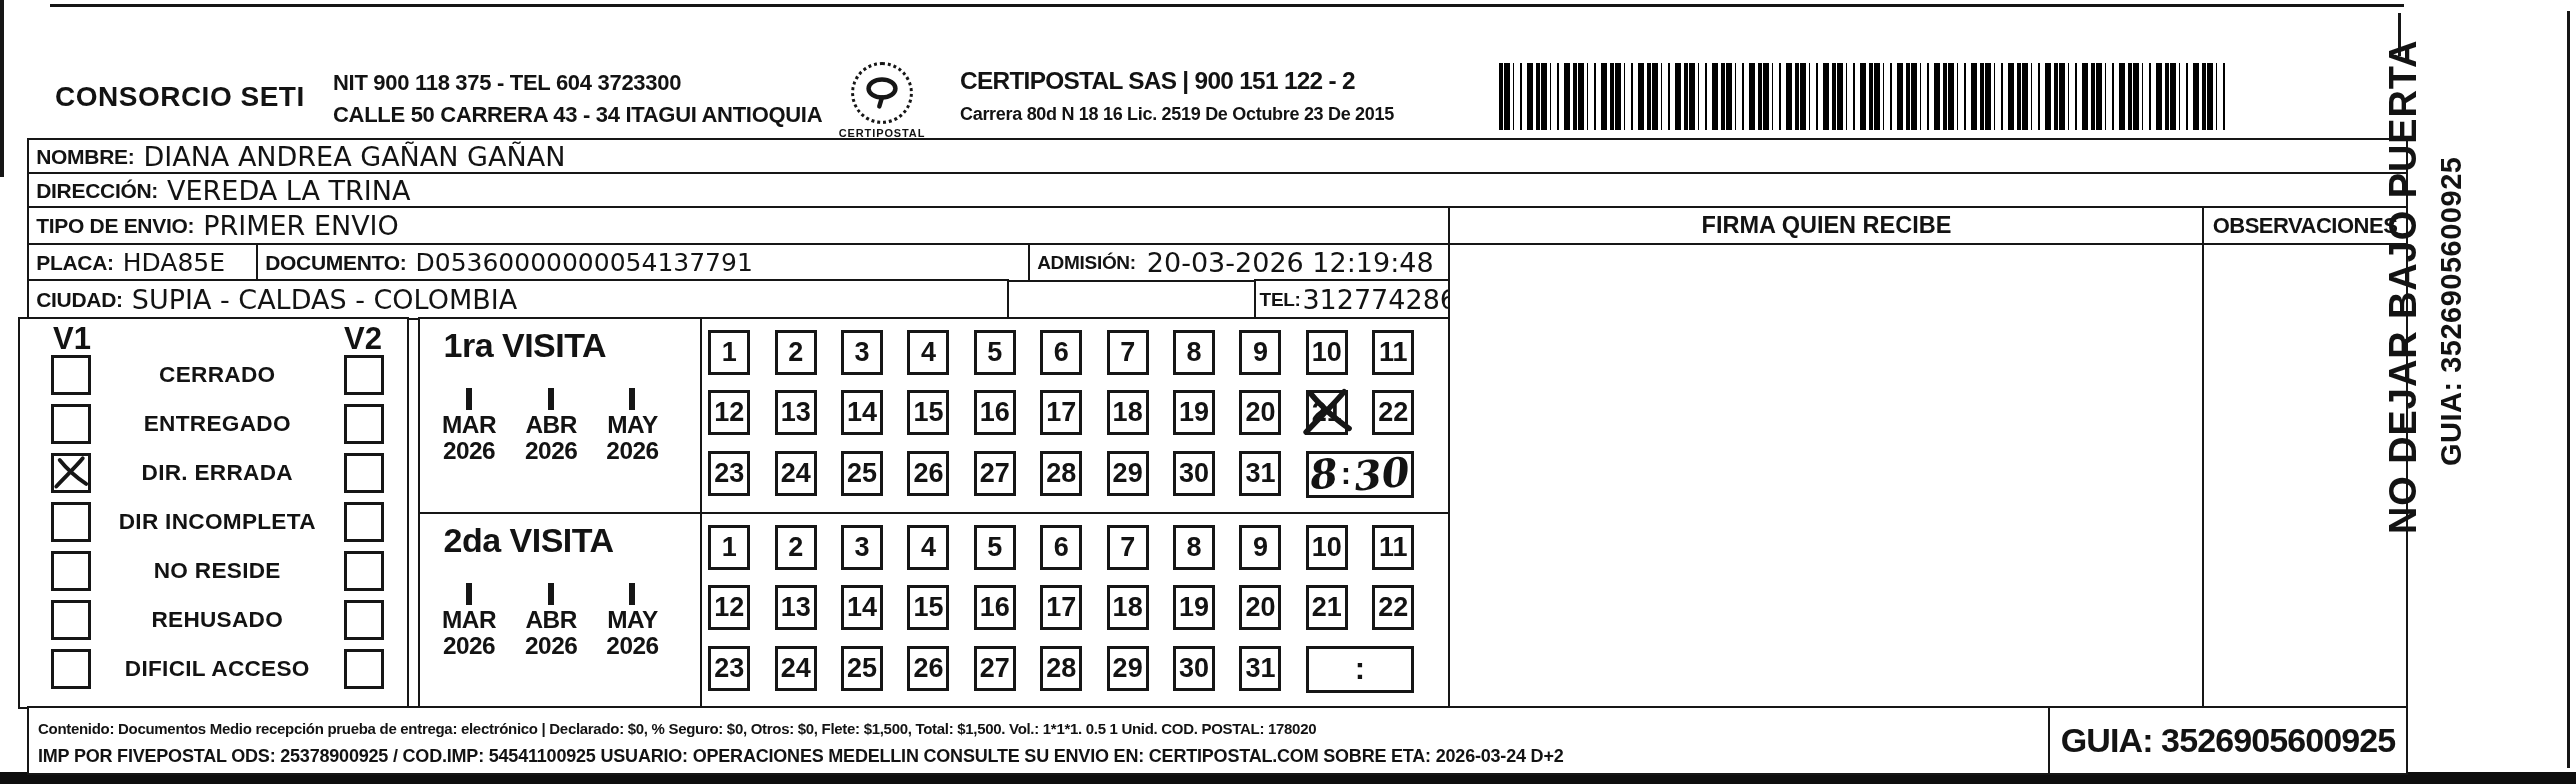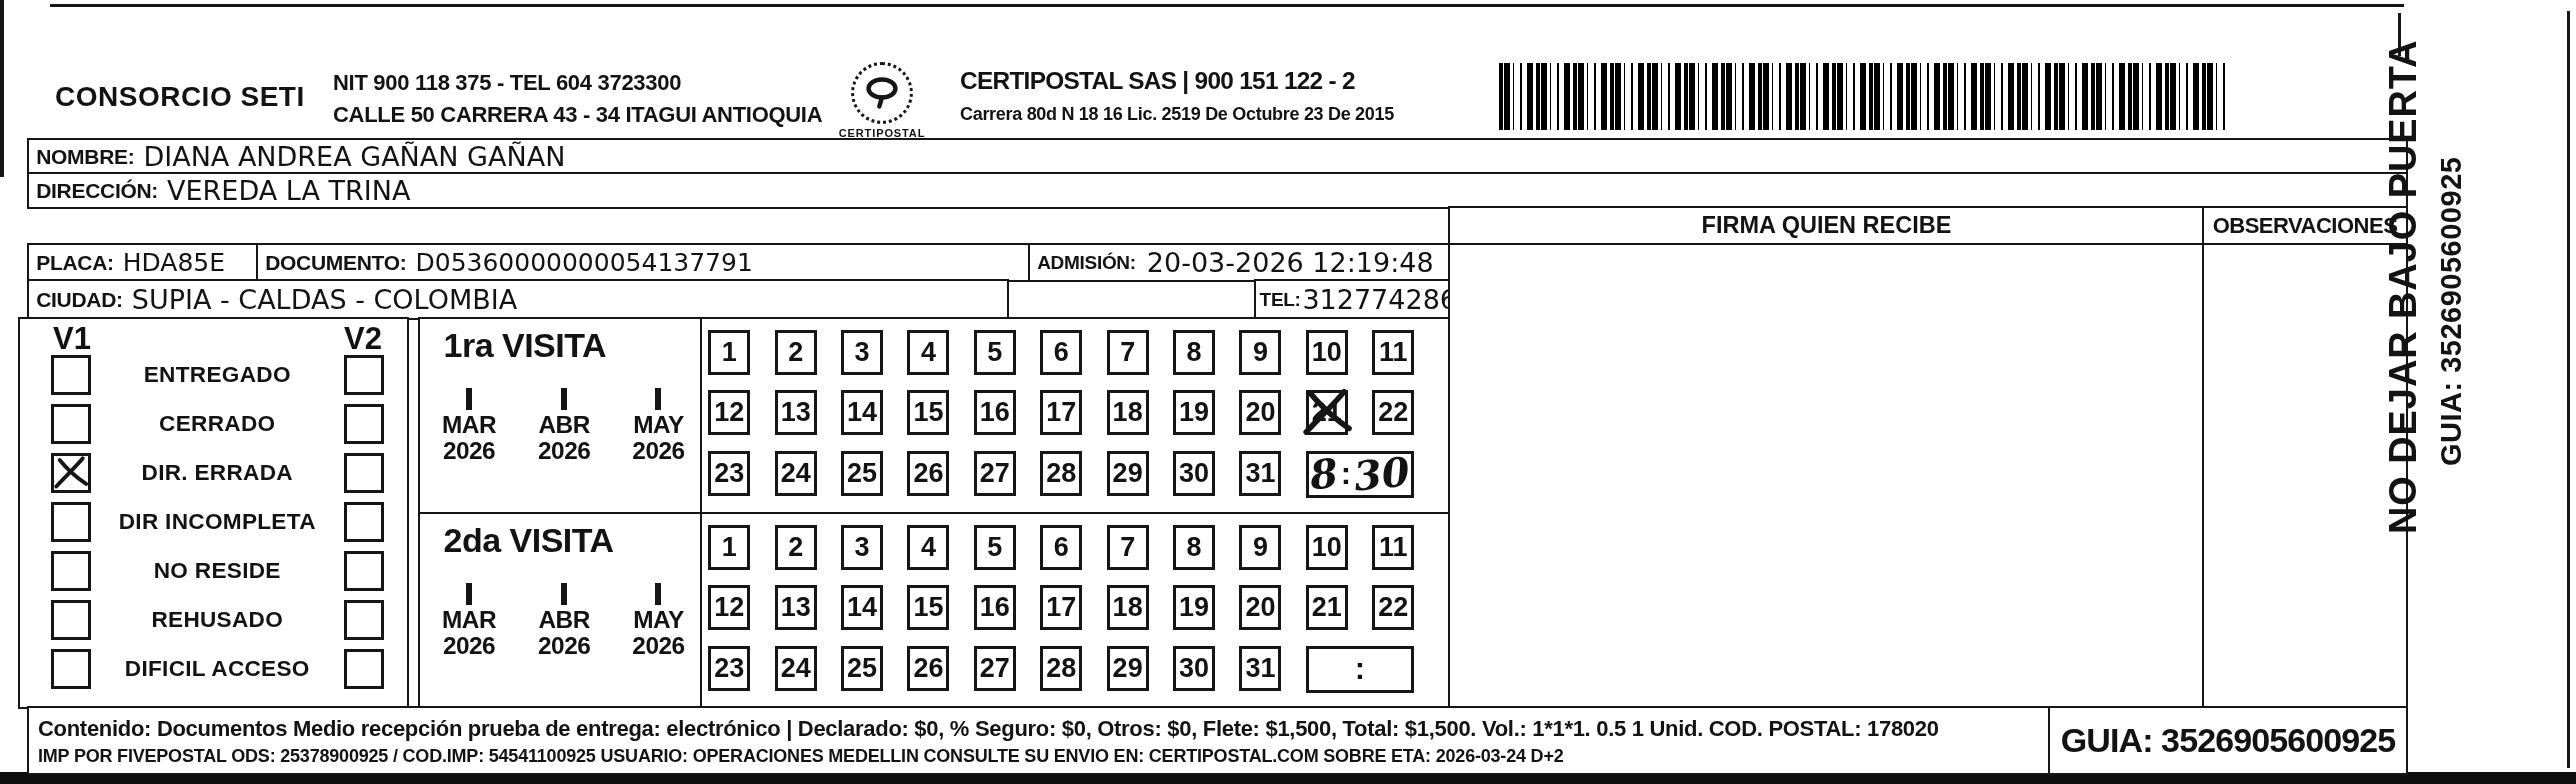--- a/index.html
+++ b/index.html
@@ -57,39 +57,39 @@
   
   .v1-head{position:absolute;left:33px;top:1.8px;font-weight:700;font-size:31px;}
   .v2-head{position:absolute;right:25px;top:1.8px;font-weight:700;font-size:31px;}
   .status-rows{position:absolute;left:0;right:0;top:36px;display:flex;flex-direction:column;gap:9px;}
   .status-row{display:flex;align-items:center;height:40px;padding:0 23.5px 0 31px;}
   .status-label{flex:1;text-align:center;font-weight:700;font-size:22.6px;letter-spacing:0.3px;}
   .cb{width:40px;height:40px;border:3.6px solid #161616;box-sizing:border-box;background:#fff;
       position:relative;flex:none;}
   
   .visit-title{position:absolute;left:23.5px;top:7.2px;font-weight:700;font-size:34px;letter-spacing:-0.5px;}
-  .visit-months{position:absolute;left:22px;top:72px;display:flex;gap:42px;text-align:center;}
+  .visit-months{position:absolute;left:22px;top:72px;display:flex;gap:29px;text-align:center;}
   .month .cb{width:43px;height:43px;margin:0 auto;}
   .month-label{font-weight:700;font-size:24.4px;line-height:26px;margin-top:5.4px;letter-spacing:-0.5px;}
   
   .day-grid{position:absolute;left:6.3px;top:11px;display:grid;grid-template-columns:repeat(11,42px);
             column-gap:24.4px;row-gap:15.4px;}
   .day{width:42px;height:45px;border:3.6px solid #161616;box-sizing:border-box;background:#fff;
        display:flex;align-items:center;justify-content:center;font-weight:700;font-size:27px;position:relative;}
   .time-box{grid-column:10 / span 2;width:108px;height:47px;border:3.6px solid #161616;box-sizing:border-box;
             display:flex;align-items:center;justify-content:space-around;font-weight:700;font-size:31px;
             overflow:visible;position:relative;}
   
   .xmark{position:absolute;inset:-1.8px;width:calc(100% + 3.6px);height:calc(100% + 3.6px);}
   .xmark path{stroke:#161616;stroke-width:4.5;fill:none;stroke-linecap:round;}
   .xmark.big{inset:-9px;width:calc(100% + 18px);height:calc(100% + 18px);}
   .hw{font-family:"DejaVu Serif",serif;font-style:italic;font-weight:700;font-size:40px;
       transform:rotate(-6deg);line-height:1;}
   
-  .foot1{font-weight:700;font-size:22px;letter-spacing:-0.3px;line-height:31px;white-space:nowrap;}
+  .foot1{font-weight:700;font-size:15px;letter-spacing:-0.3px;line-height:31px;white-space:nowrap;}
   .foot2{font-weight:700;font-size:18px;letter-spacing:-0.2px;line-height:25px;white-space:nowrap;}
   .guia-text{font-weight:700;font-size:34px;letter-spacing:-0.9px;white-space:nowrap;}
   
   .side-warning{left:2425px;top:491px;transform:rotate(-90deg);transform-origin:left bottom;
     font-weight:700;font-size:38px;letter-spacing:0.9px;white-space:nowrap;line-height:43px;}
   .side-guia{left:2468px;top:432px;transform:rotate(-90deg);transform-origin:left bottom;
     font-weight:700;font-size:29px;letter-spacing:0.5px;white-space:nowrap;line-height:34px;}
 </style>
 </head>
 <body>
@@ -124,20 +124,24 @@
   <div class="abs barcode"></div>
 
   <div class="cell r-nombre">
     <span class="flabel">NOMBRE:</span>
     <span class="fvalue">DIANA ANDREA GAÑAN GAÑAN</span>
   </div>
   <div class="cell r-direccion">
     <span class="flabel">DIRECCIÓN:</span>
     <span class="fvalue">VEREDA LA TRINA</span>
   </div>
+  <div class="cell r-tipo">
+    <span class="flabel">TIPO DE ENVIO:</span>
+    <span class="fvalue">PRIMER ENVIO</span>
+  </div>
   <div class="cell h-firma">FIRMA QUIEN RECIBE</div>
   <div class="cell h-obs">OBSERVACIONES</div>
 
   <div class="cell c-placa">
     <span class="flabel">PLACA:</span>
     <span class="fvalue md">HDA85E</span>
   </div>
   <div class="cell c-doc">
     <span class="flabel">DOCUMENTO:</span>
     <span class="fvalue md">D05360000000054137791</span>
@@ -154,26 +158,26 @@
     <span class="flabel sm">TEL:</span>
     <span class="fvalue smv">3127742863</span>
   </div>
 
   <div class="cell p-status">
     <div class="v1-head">V1</div>
     <div class="v2-head">V2</div>
     <div class="status-rows">
         <div class="status-row">
           <span class="cb"></span>
+          <span class="status-label">CERRADO</span>
+          <span class="cb"></span>
+        </div>
+        <div class="status-row">
+          <span class="cb"></span>
           <span class="status-label">ENTREGADO</span>
-          <span class="cb"></span>
-        </div>
-        <div class="status-row">
-          <span class="cb"></span>
-          <span class="status-label">CERRADO</span>
           <span class="cb"></span>
         </div>
         <div class="status-row">
           <span class="cb">
             <svg class="xmark" viewBox="0 0 44 44">
               <path d="M9 7 C17 17 31 29 40 35"></path>
               <path d="M36 5 C28 15 13 29 5 38"></path>
             </svg>
           </span>
           <span class="status-label">DIR. ERRADA</span>

